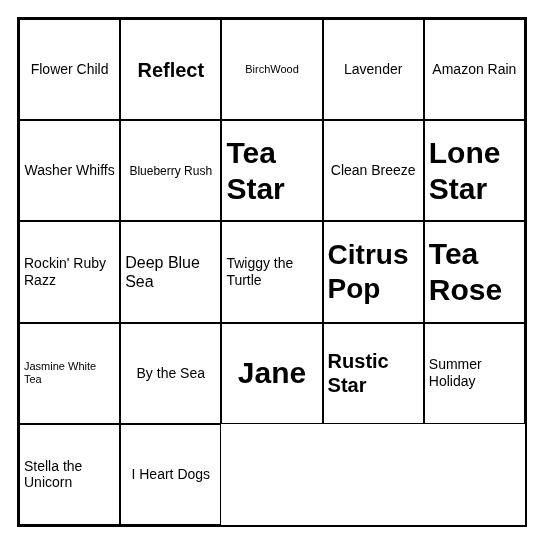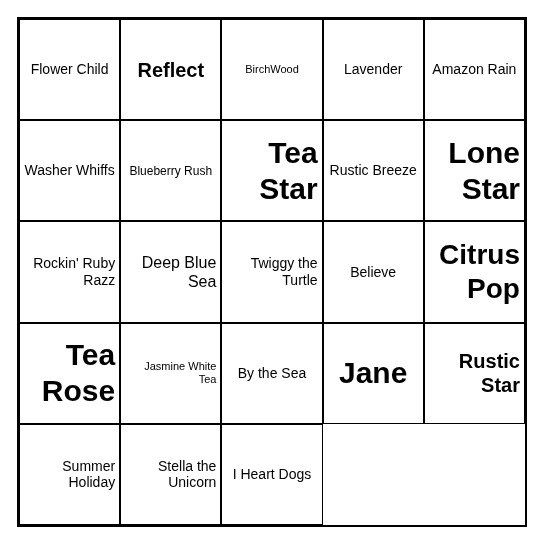--- a/index.html
+++ b/index.html
@@ -25,21 +25,21 @@
       display: grid;
       grid-template-columns: repeat(5, 1fr);
       grid-template-rows: repeat(5, 1fr);
     }
 
     .cell {
       border: 1.5px solid #000;
       display: flex;
       align-items: center;
       justify-content: center;
-      text-align: right;
+      text-align: left;
       padding: 4px;
       line-height: 1.2;
     }
 
     .cell span {
       font-size: 14px;
       font-weight: normal;
     }
   </style>
 </head>
@@ -64,36 +64,33 @@
     <div class="cell">
       <span style="font-size: 14px;">Washer Whiffs</span>
     </div>
     <div class="cell">
       <span style="font-size: 12px;">Blueberry Rush</span>
     </div>
     <div class="cell">
       <span style="font-size: 30px; font-weight: bold;">Tea Star</span>
     </div>
     <div class="cell">
-      <span style="font-size: 14px;">Rustic Breeze</span>
+      <span style="font-size: 14px;">Clean Breeze</span>
     </div>
     <div class="cell">
       <span style="font-size: 30px; font-weight: bold;">Lone Star</span>
     </div>
     <div class="cell">
       <span style="font-size: 14px;">Rockin' Ruby Razz</span>
     </div>
     <div class="cell">
       <span style="font-size: 16px;">Deep Blue Sea</span>
     </div>
     <div class="cell">
       <span style="font-size: 14px;">Twiggy the Turtle</span>
-    </div>
-    <div class="cell">
-      <span style="font-size: 14px;">Believe</span>
     </div>
     <div class="cell">
       <span style="font-size: 28px; font-weight: bold;">Citrus Pop</span>
     </div>
     <div class="cell">
       <span style="font-size: 30px; font-weight: bold;">Tea Rose</span>
     </div>
     <div class="cell">
       <span style="font-size: 11px;">Jasmine White Tea</span>
     </div>

